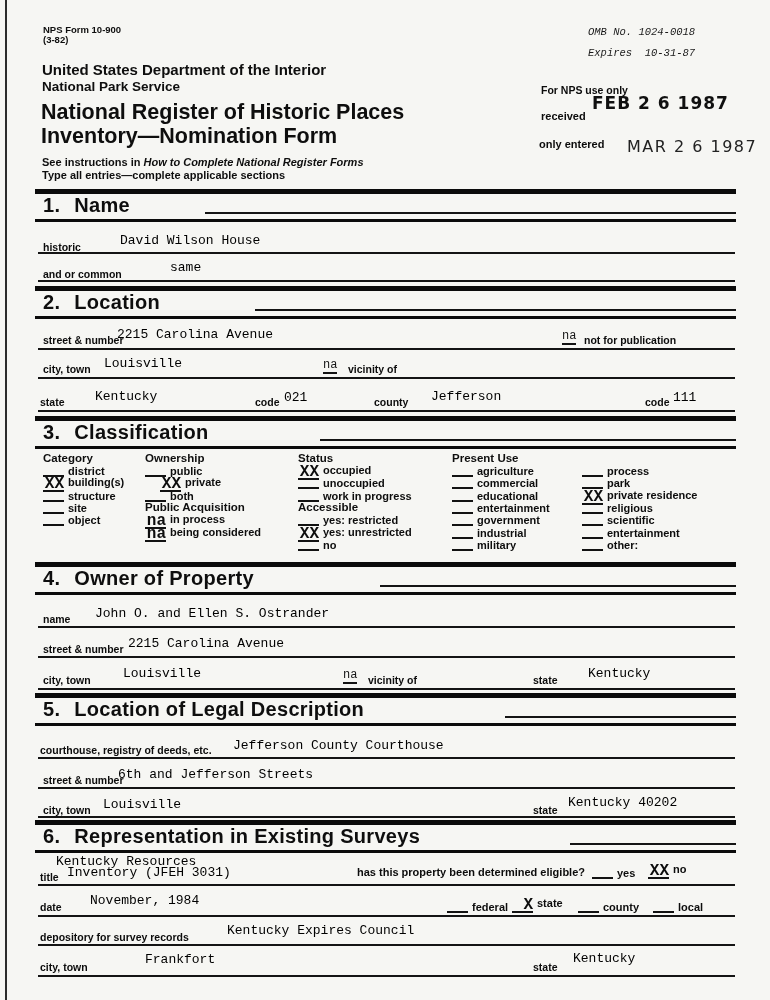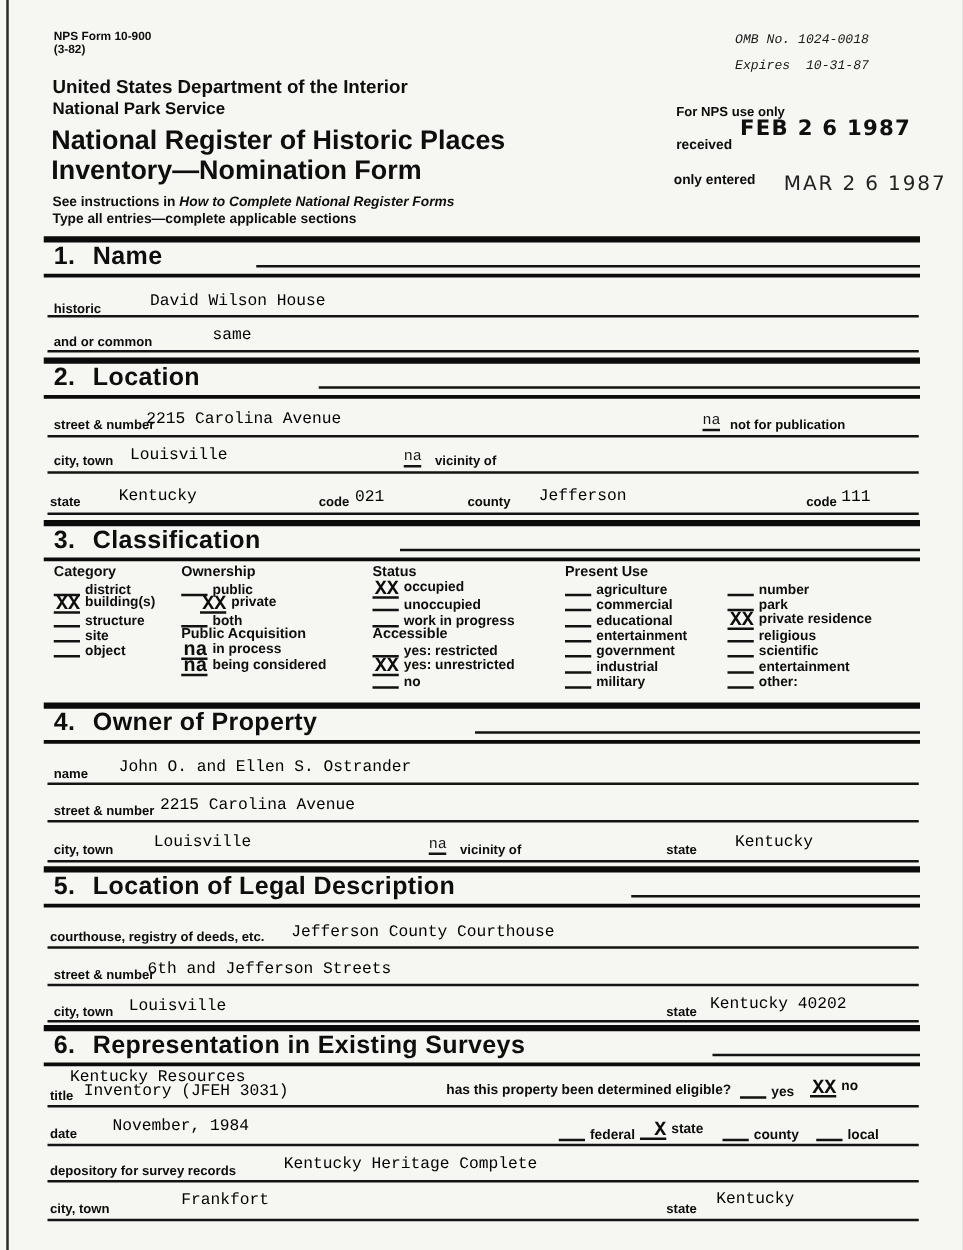--- a/index.html
+++ b/index.html
@@ -123,21 +123,21 @@
 
   <div class="colhead" style="left:452px;top:452px">Present Use</div>
   <span class="cb" style="left:452px;top:464px"><span class="cbline"></span><span>agriculture</span></span>
   <span class="cb" style="left:452px;top:476px"><span class="cbline"></span><span>commercial</span></span>
   <span class="cb" style="left:452px;top:489px"><span class="cbline"></span><span>educational</span></span>
   <span class="cb" style="left:452px;top:501px"><span class="cbline"></span><span>entertainment</span></span>
   <span class="cb" style="left:452px;top:513px"><span class="cbline"></span><span>government</span></span>
   <span class="cb" style="left:452px;top:526px"><span class="cbline"></span><span>industrial</span></span>
   <span class="cb" style="left:452px;top:538px"><span class="cbline"></span><span>military</span></span>
 
-  <span class="cb" style="left:582px;top:464px"><span class="cbline"></span><span>number</span></span>
+  <span class="cb" style="left:582px;top:464px"><span class="cbline"></span><span>process</span></span>
   <span class="cb" style="left:582px;top:476px"><span class="cbline"></span><span>park</span></span>
   <span class="cb" style="left:582px;top:489px"><span class="cbline">XX</span><span>private residence</span></span>
   <span class="cb" style="left:582px;top:501px"><span class="cbline"></span><span>religious</span></span>
   <span class="cb" style="left:582px;top:513px"><span class="cbline"></span><span>scientific</span></span>
   <span class="cb" style="left:582px;top:526px"><span class="cbline"></span><span>entertainment</span></span>
   <span class="cb" style="left:582px;top:538px"><span class="cbline"></span><span>other:</span></span>
 
   <div class="rule" style="left:35px;top:562px;width:701px;height:5px"></div>
   <div class="sec-head" style="left:43px;top:567px"><span>4.</span><span class="sec-title">Owner of Property</span></div>
   <div class="hline" style="left:380px;top:585px;width:356px"></div>
@@ -193,21 +193,21 @@
 
   <div class="lbl" style="left:40px;top:901px">date</div>
   <div class="val" style="left:90px;top:893px">November, 1984</div>
   <span class="cb" style="left:447px;top:900px"><span class="cbline"></span><span>federal</span></span>
   <span class="cb" style="left:512px;top:897px"><span class="cbline">X</span><span>state</span></span>
   <span class="cb" style="left:578px;top:900px"><span class="cbline"></span><span>county</span></span>
   <span class="cb" style="left:653px;top:900px"><span class="cbline"></span><span>local</span></span>
   <div class="hline" style="left:38px;top:915px;width:697px"></div>
 
   <div class="lbl" style="left:40px;top:931px">depository for survey records</div>
-  <div class="val" style="left:227px;top:923px">Kentucky Heritage Complete</div>
+  <div class="val" style="left:227px;top:923px">Kentucky Expires Council</div>
   <div class="hline" style="left:38px;top:944px;width:697px"></div>
 
   <div class="lbl" style="left:40px;top:961px">city, town</div>
   <div class="val" style="left:145px;top:952px">Frankfort</div>
   <div class="lbl" style="left:533px;top:961px">state</div>
   <div class="val" style="left:573px;top:951px">Kentucky</div>
   <div class="hline" style="left:38px;top:975px;width:697px"></div>
 </div>
 
 </body></html>

